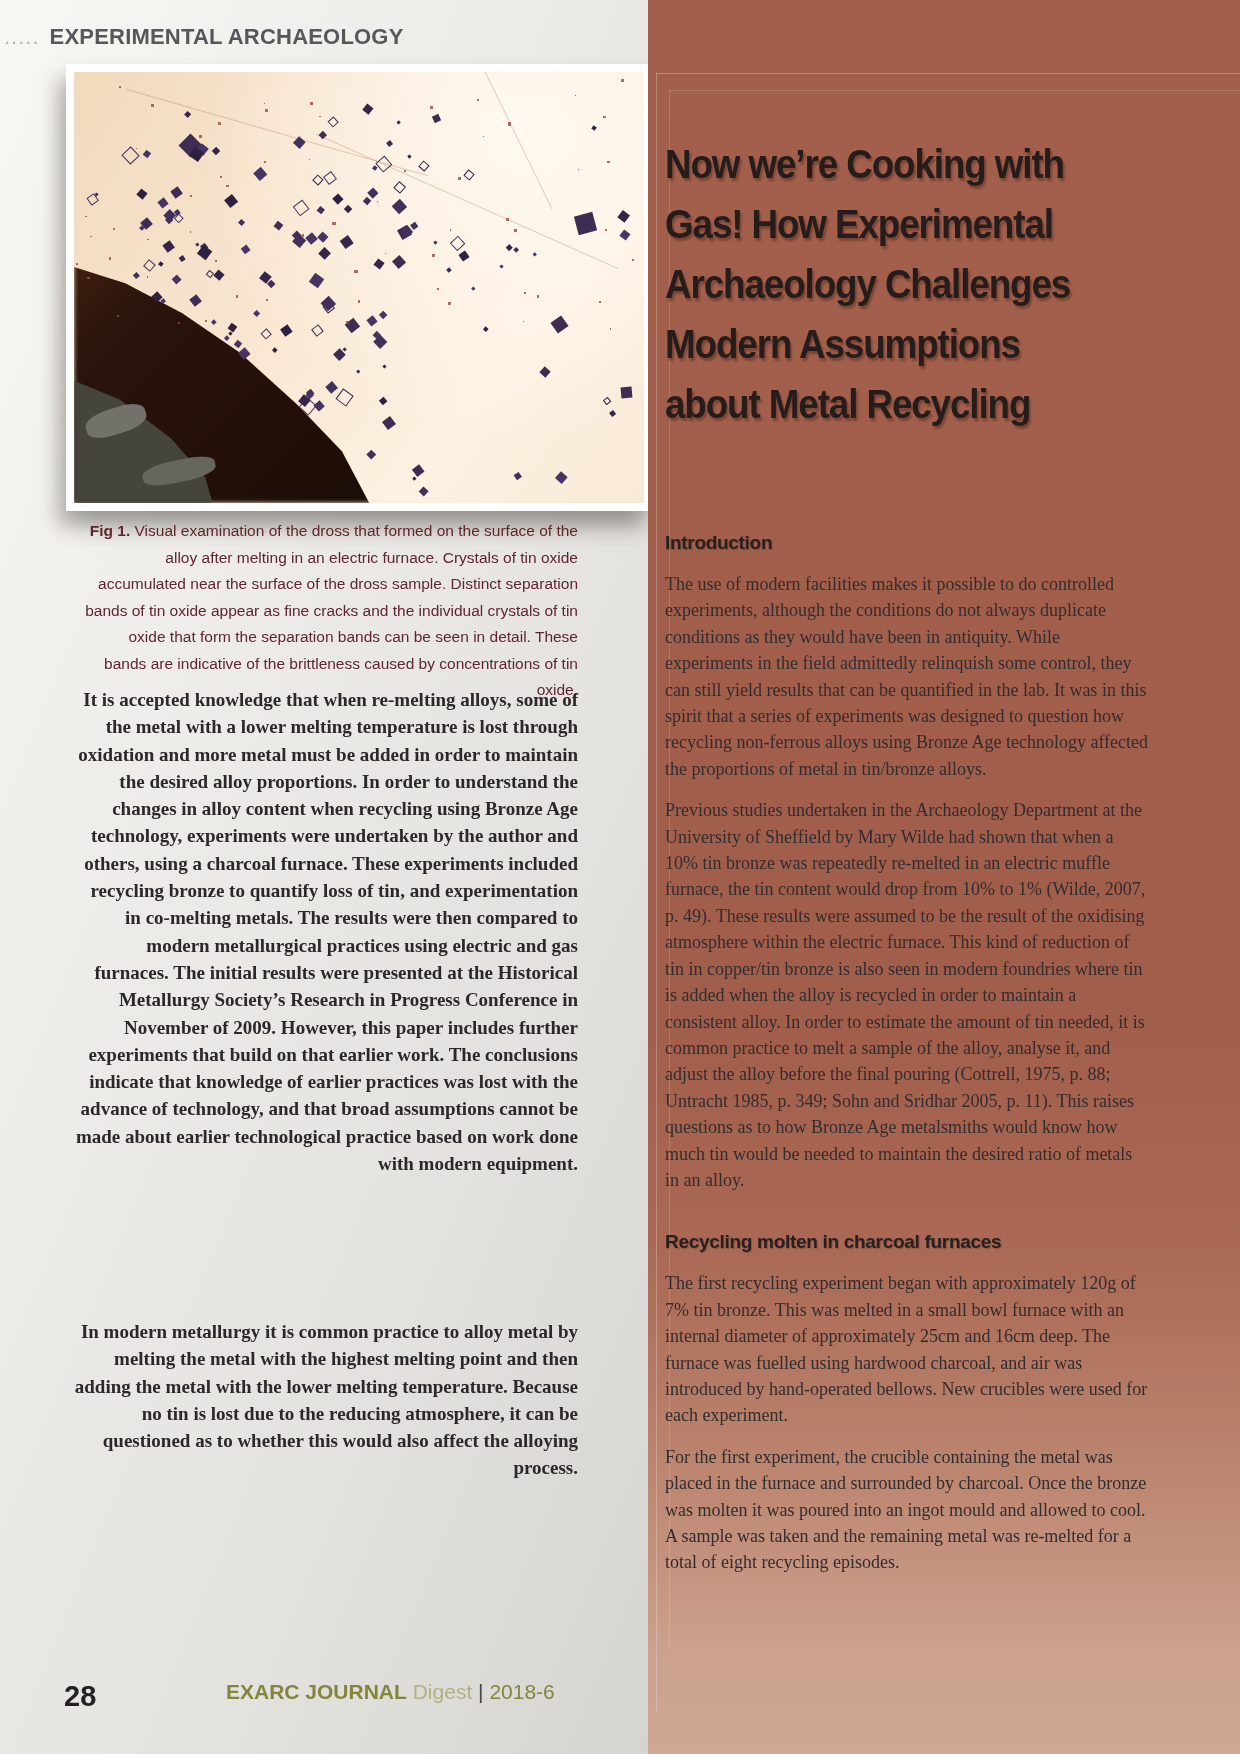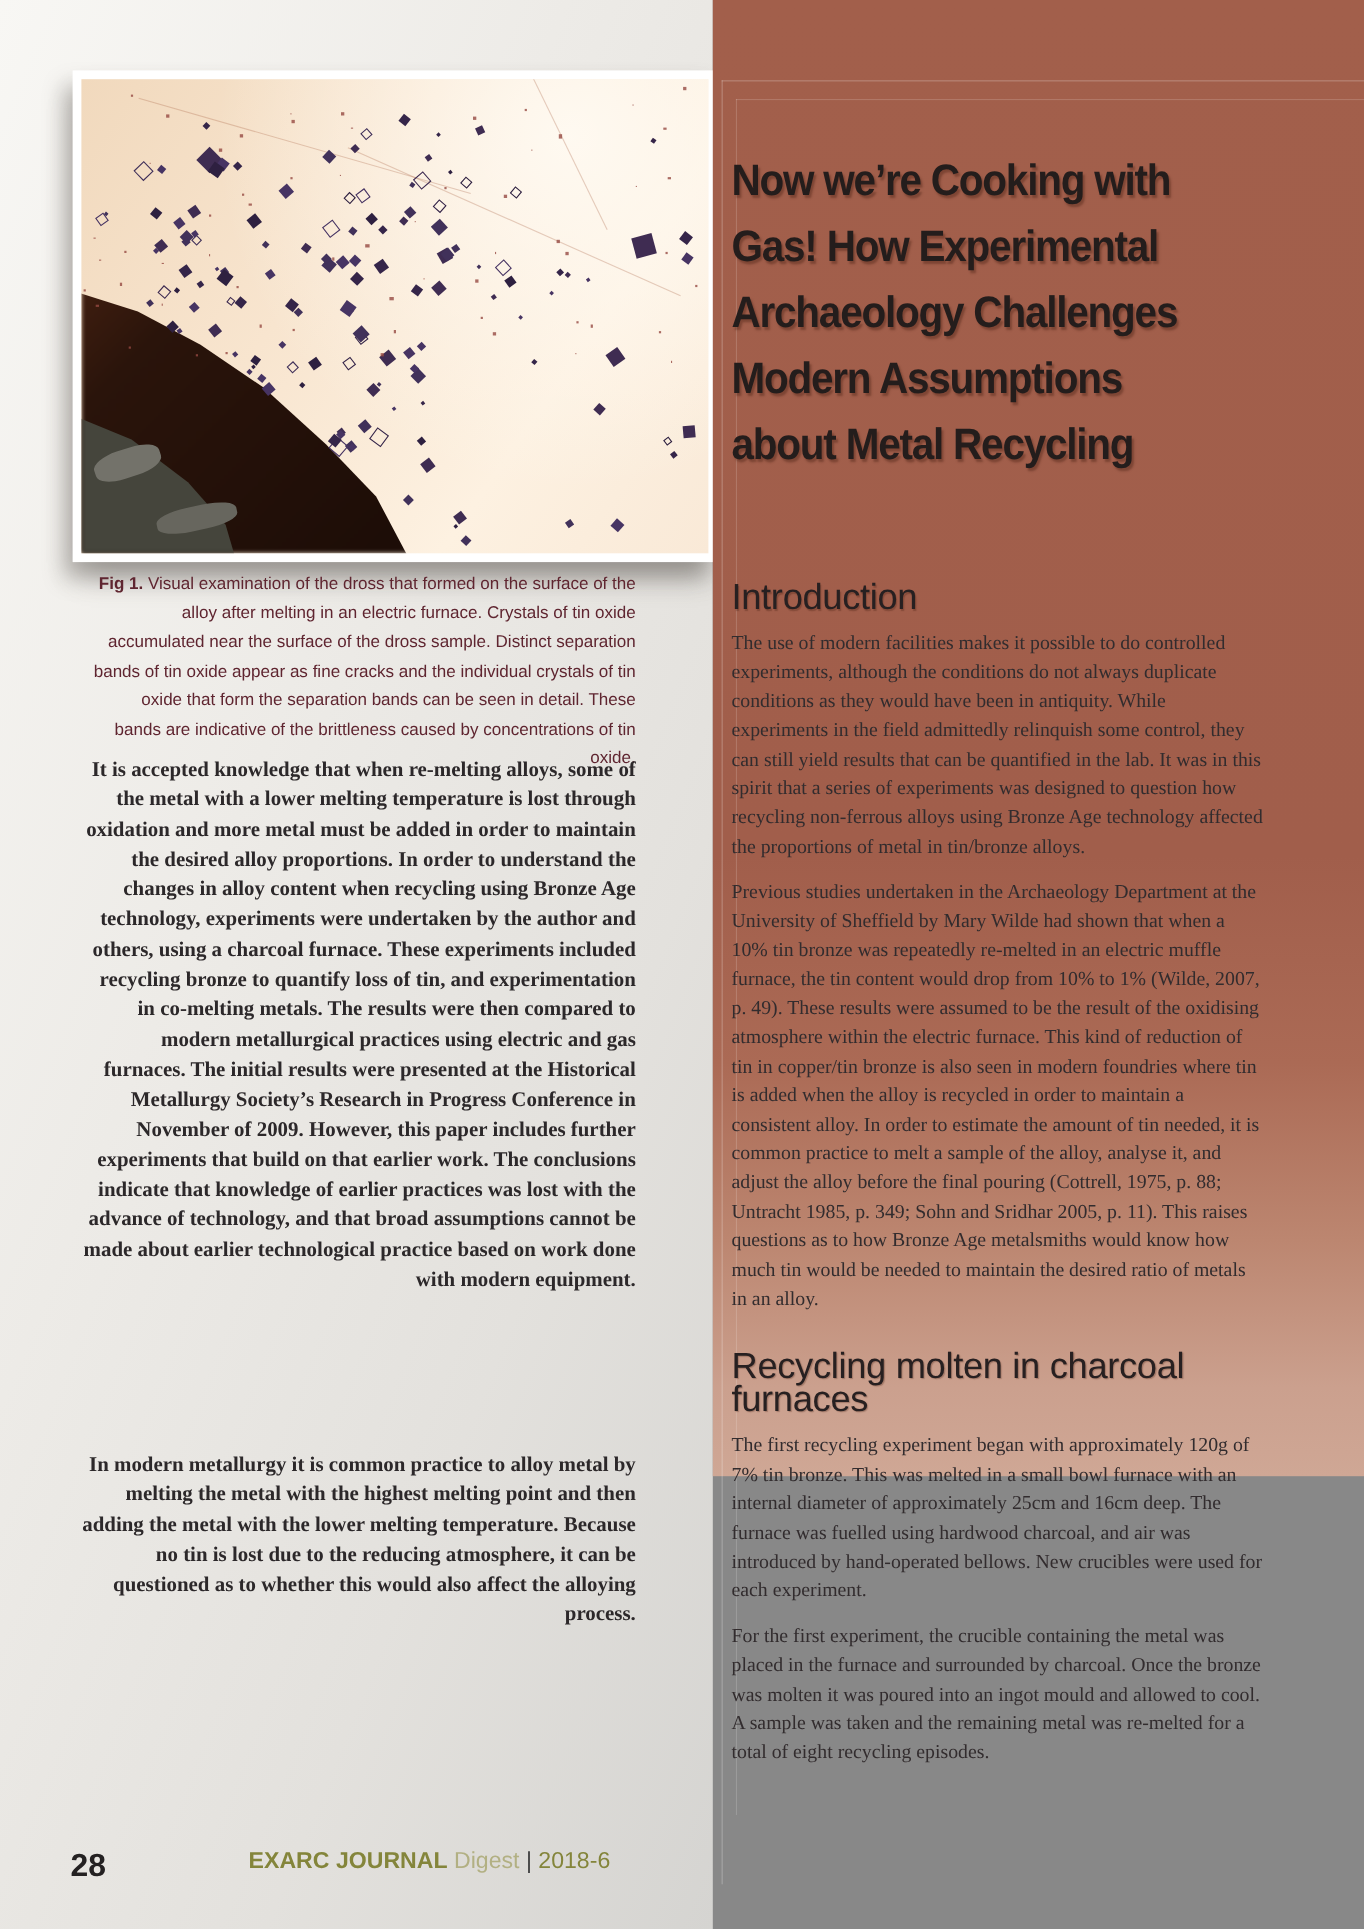--- a/index.html
+++ b/index.html
@@ -45,50 +45,51 @@
   .abs2{top:1318px;}
 
   .page-num{position:absolute;left:64px;top:1680px;font-size:29px;font-weight:700;color:#242122;}
   .footer-line{position:absolute;left:226px;top:1680px;font-size:21px;white-space:nowrap;}
   .f-journal{color:#84853b;font-weight:700;}
   .f-digest{color:#b2b083;margin-top:36px;}
   .f-sep{color:#454545;}
   .f-issue{color:#84853b;}
 
   
-  .right-panel{position:absolute;left:648px;top:0;width:592px;height:1342px;
+  .right-panel{position:absolute;left:648px;top:0;width:592px;height:1754px;
     background:linear-gradient(180deg,#a25f4b 0%,#a15e4b 58%,#ab6a55 72%,#bc8670 84%,#cba08e 94%,#cfa795 100%);}
   .rule{position:absolute;background:rgba(255,255,255,.26);}
   .rv1{left:8px;top:73px;width:1px;height:1640px;}
   .rv2{left:21px;top:90px;width:1px;height:1560px;background:rgba(255,255,255,.16);}
   .rh1{left:8px;top:73px;right:0;height:1px;}
   .rh2{left:21px;top:90px;right:0;height:1px;background:rgba(255,255,255,.16);}
 
   .title{position:absolute;left:17px;top:134px;width:560px;
     font-size:40px;line-height:60px;font-weight:700;letter-spacing:-1.2px;
     color:#241d1c;text-shadow:2px 3px 2px rgba(70,30,18,.40);
     transform:scaleX(.92);transform-origin:left top;}
   .author{position:absolute;left:15px;top:464px;padding:3px 12px 6px 10px;
     border:1px solid rgba(255,246,236,.55);
     font-family:"Liberation Serif",serif;font-size:23px;color:#f2e9e0;}
 
   .panel-text{position:absolute;left:17px;top:528px;width:484px;}
-  .panel-text h3{margin:34px 0 13px;font-size:33px;line-height:30px;font-weight:400;
+  .panel-text h3{margin:34px 0 13px;font-size:19px;line-height:30px;font-weight:700;
     letter-spacing:-.3px;color:#272021;text-shadow:1px 1px 1px rgba(70,30,18,.30);}
   .panel-text h3:first-child{margin-top:0;}
   .panel-text p{margin:0 0 15px;font-family:"Liberation Serif",serif;
     font-size:18px;line-height:26.4px;color:#322c2e;}
 </style>
 </head>
 <body>
 
 <div class="page">
 
   <div class="left-col">
 
+    <div class="kicker"><span class="dots">.....</span><span>EXPERIMENTAL ARCHAEOLOGY</span></div>
 
     <div class="photo-frame">
       <div class="photo">
         <div class="scratch" style="left:8%;top:14%;width:55%;transform:rotate(16deg);"></div>
         <div class="scratch" style="left:40%;top:30%;width:58%;transform:rotate(24deg);"></div>
         <div class="scratch" style="left:55%;top:8%;width:40%;transform:rotate(64deg);"></div>
         <div class="band"></div>
         <div class="corner"></div>
         <div class="patch p1"></div>
         <div class="patch p2"></div>

